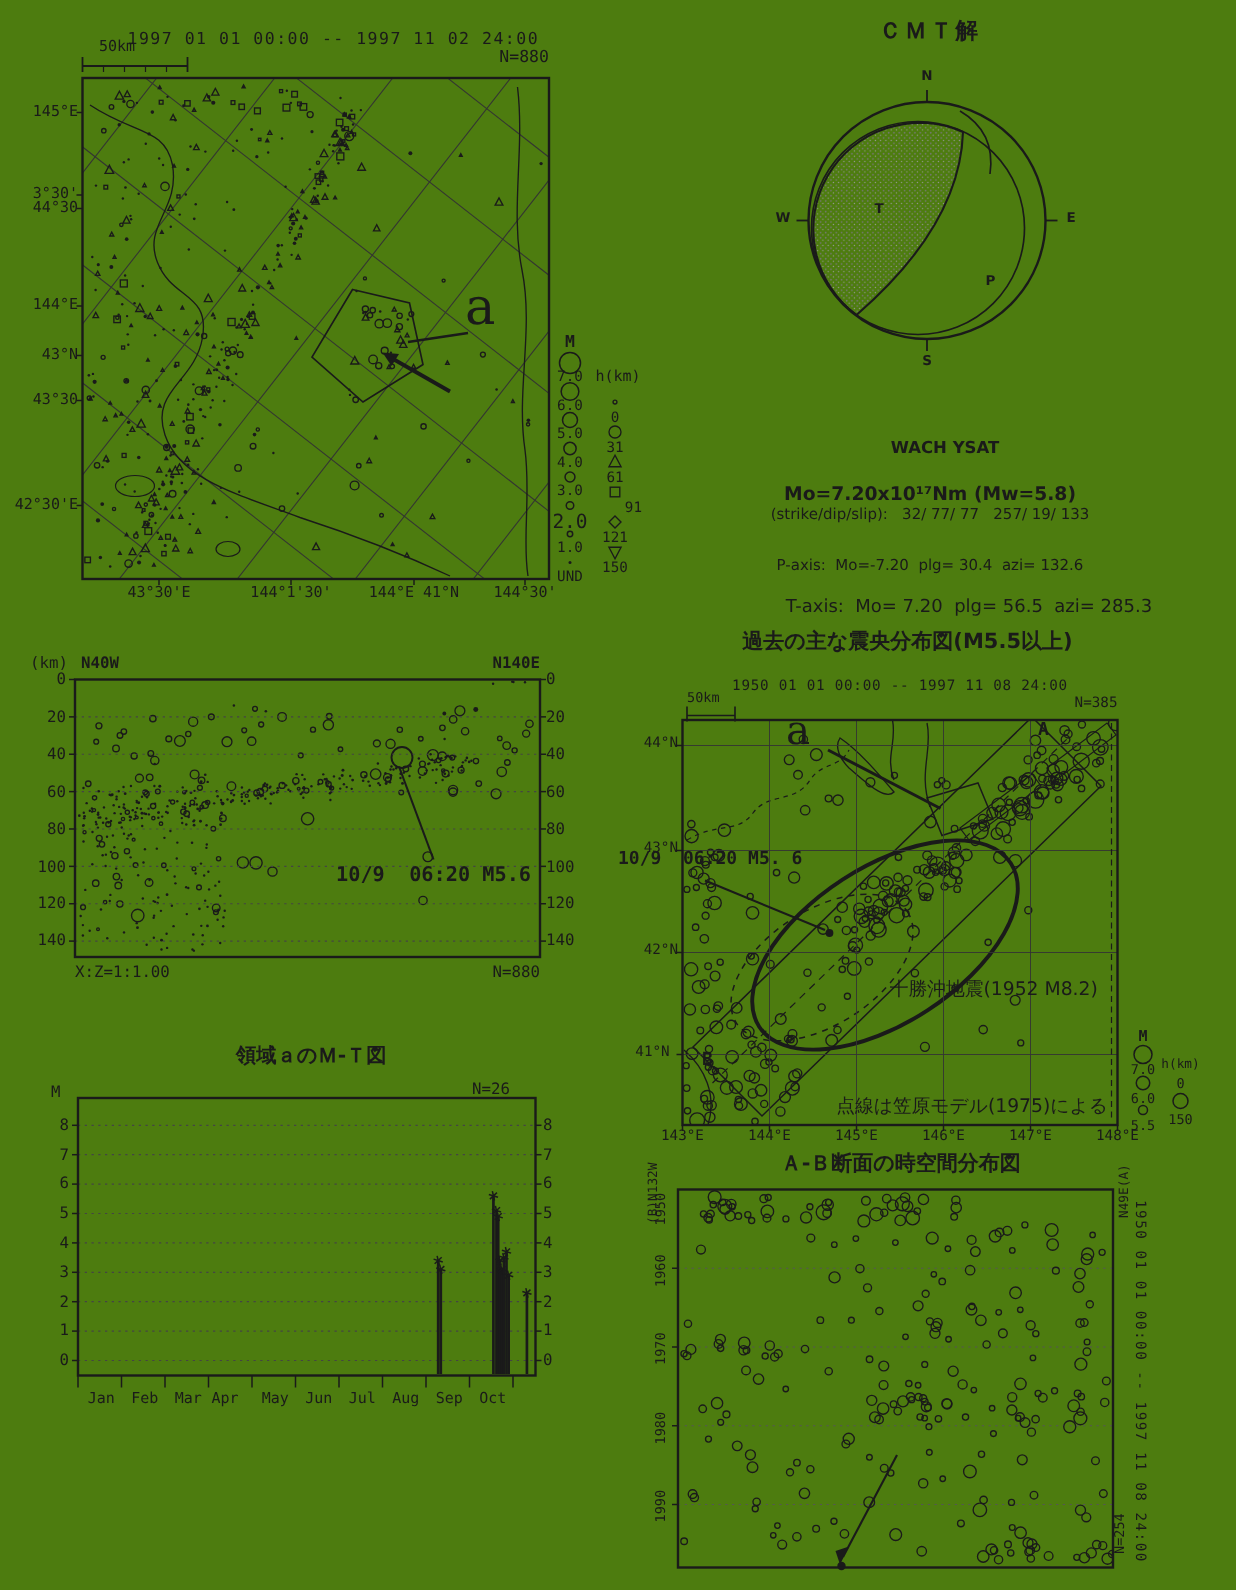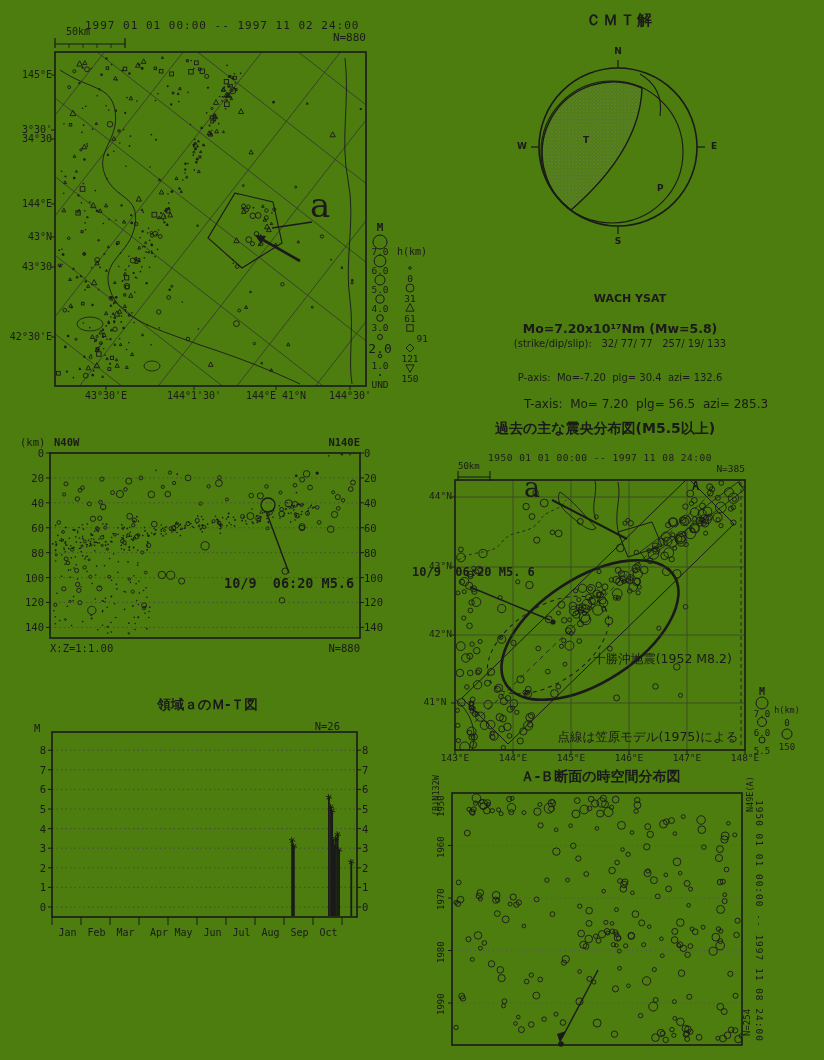--- a/index.html
+++ b/index.html
@@ -1766,21 +1766,21 @@
   <div class="lab mono" style="left:34px;top:722px;font-size:10.5px;">M</div>
 
   <div class="lab jp b ctr" style="left:468px;top:768px;width:265px;font-size:14px;">Ａ-Ｂ断面の時空間分布図</div>
   <div class="lab mono" style="left:432px;top:816px;font-size:8.5px;transform:rotate(-90deg);transform-origin:left top;">(B)N132W</div>
   <div class="lab mono" style="left:746px;top:812px;font-size:8.5px;transform:rotate(-90deg);transform-origin:left top;">N49E(A)</div>
   <div class="lab mono" style="left:764px;top:800px;font-size:9.5px;letter-spacing:1px;transform:rotate(90deg);transform-origin:left top;">1950 01 01 00:00 -- 1997 11 08 24:00</div>
   <div class="lab mono" style="left:742px;top:1036px;font-size:9px;transform:rotate(-90deg);transform-origin:left top;">N=254</div>
 
 <div class="lab mono" style="left: 8px; top: 69px; font-size: 10px; width: 44px; text-align: right;">145°E</div>
     <div class="lab mono" style="left: 8px; top: 124px; font-size: 10px; width: 44px; text-align: right;">3°30'</div>
-    <div class="lab mono" style="left: 8px; top: 133px; font-size: 10px; width: 44px; text-align: right;">34°30</div>
+    <div class="lab mono" style="left: 8px; top: 133px; font-size: 10px; width: 44px; text-align: right;">44°30</div>
     <div class="lab mono" style="left: 8px; top: 198px; font-size: 10px; width: 44px; text-align: right;">144°E</div>
     <div class="lab mono" style="left: 8px; top: 231px; font-size: 10px; width: 44px; text-align: right;">43°N</div>
     <div class="lab mono" style="left: 8px; top: 261px; font-size: 10px; width: 44px; text-align: right;">43°30</div>
     <div class="lab mono" style="left: 8px; top: 331px; font-size: 10px; width: 44px; text-align: right;">42°30'E</div>
     <div class="lab mono" style="left: 66px; top: 390px; font-size: 10px; width: 80px; text-align: center;">43°30'E</div>
     <div class="lab mono" style="left: 154px; top: 390px; font-size: 10px; width: 80px; text-align: center;">144°1'30'</div>
     <div class="lab mono" style="left: 236px; top: 390px; font-size: 10px; width: 80px; text-align: center;">144°E 41°N</div>
     <div class="lab mono" style="left: 310px; top: 390px; font-size: 10px; width: 80px; text-align: center;">144°30'</div>
     <div class="lab mono" style="left: 372px; top: 222px; font-size: 11px; width: 16px; text-align: center; font-weight: bold;">M</div>
     <div class="lab mono" style="left: 362px; top: 247px; font-size: 9.5px; width: 36px; text-align: center;">7.0</div>
@@ -1845,21 +1845,21 @@
     <div class="lab mono" style="left: 362px; top: 803px; font-size: 10.5px; width: 12px; text-align: left;">5</div>
     <div class="lab mono" style="left: 36px; top: 783.4px; font-size: 10.5px; width: 10px; text-align: right;">6</div>
     <div class="lab mono" style="left: 362px; top: 783.4px; font-size: 10.5px; width: 12px; text-align: left;">6</div>
     <div class="lab mono" style="left: 36px; top: 763.8px; font-size: 10.5px; width: 10px; text-align: right;">7</div>
     <div class="lab mono" style="left: 362px; top: 763.8px; font-size: 10.5px; width: 12px; text-align: left;">7</div>
     <div class="lab mono" style="left: 36px; top: 744.2px; font-size: 10.5px; width: 10px; text-align: right;">8</div>
     <div class="lab mono" style="left: 362px; top: 744.2px; font-size: 10.5px; width: 12px; text-align: left;">8</div>
     <div class="lab mono" style="left: 54px; top: 927px; font-size: 10px; width: 27px; text-align: center;">Jan</div>
     <div class="lab mono" style="left: 83px; top: 927px; font-size: 10px; width: 27px; text-align: center;">Feb</div>
     <div class="lab mono" style="left: 112px; top: 927px; font-size: 10px; width: 27px; text-align: center;">Mar</div>
-    <div class="lab mono" style="left: 141px; top: 927px; font-size: 10px; width: 27px; text-align: right;">Apr</div>
+    <div class="lab mono" style="left: 141px; top: 927px; font-size: 10px; width: 27px; text-align: left;">Apr</div>
     <div class="lab mono" style="left: 170px; top: 927px; font-size: 10px; width: 27px; text-align: center;">May</div>
     <div class="lab mono" style="left: 199px; top: 927px; font-size: 10px; width: 27px; text-align: center;">Jun</div>
     <div class="lab mono" style="left: 228px; top: 927px; font-size: 10px; width: 27px; text-align: center;">Jul</div>
     <div class="lab mono" style="left: 257px; top: 927px; font-size: 10px; width: 27px; text-align: center;">Aug</div>
     <div class="lab mono" style="left: 286px; top: 927px; font-size: 10px; width: 27px; text-align: center;">Sep</div>
     <div class="lab mono" style="left: 315px; top: 927px; font-size: 10px; width: 27px; text-align: center;">Oct</div>
     <div class="lab mono" style="left: 436px; top: 817px; font-size: 9px; transform: rotate(-90deg); transform-origin: left top;">1950</div>
     <div class="lab mono" style="left: 436px; top: 857.5px; font-size: 9px; transform: rotate(-90deg); transform-origin: left top;">1960</div>
     <div class="lab mono" style="left: 436px; top: 910px; font-size: 9px; transform: rotate(-90deg); transform-origin: left top;">1970</div>
     <div class="lab mono" style="left: 436px; top: 962.5px; font-size: 9px; transform: rotate(-90deg); transform-origin: left top;">1980</div>

